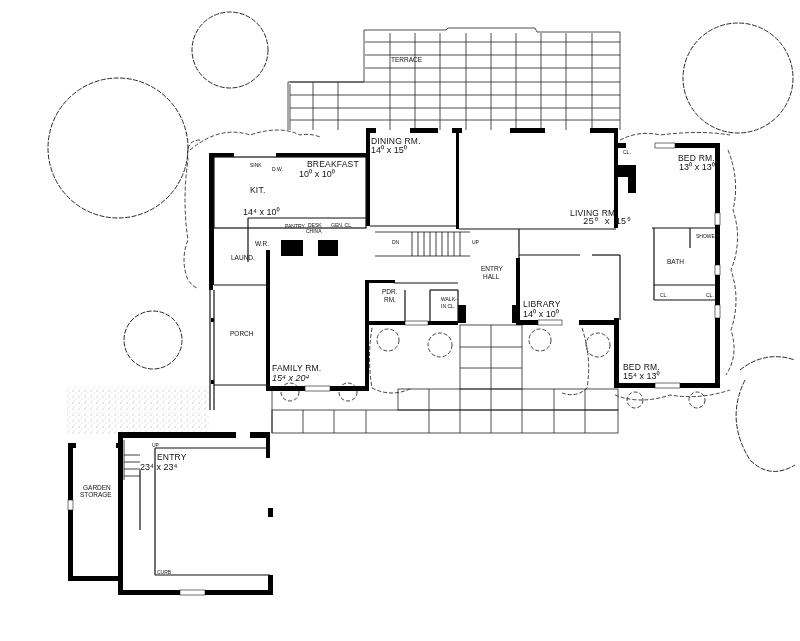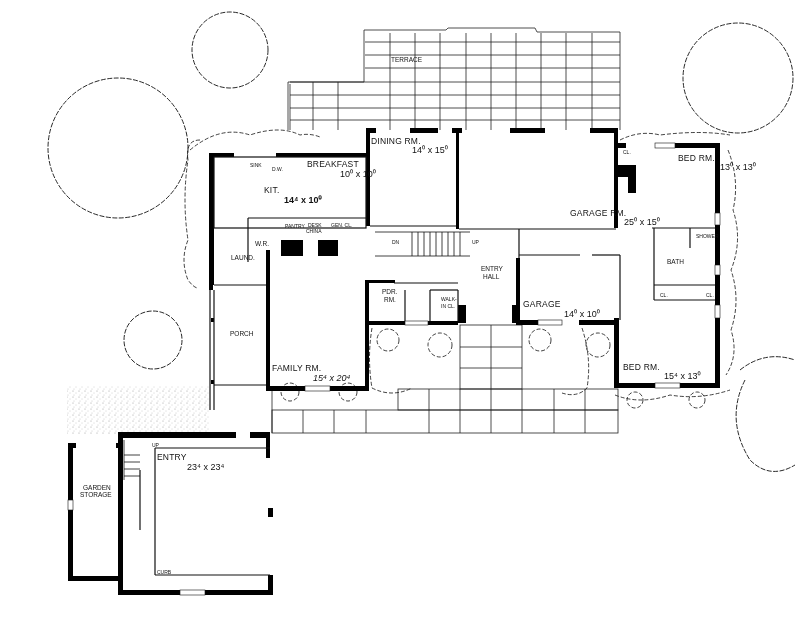--- a/index.html
+++ b/index.html
@@ -1,20 +1,20 @@
 <!DOCTYPE html>
 <html><head>
 <meta charset="utf-8">
 <style>
   html, body { margin: 0; padding: 0; background: #ffffff; }
   body { width: 800px; height: 641px; overflow: hidden; position: relative; font-family: "Liberation Sans", sans-serif; }
   #plan { position: absolute; left: 0; top: 0; width: 800px; height: 641px; }
   .lbl { position: absolute; color: #111; font-family: "Liberation Sans", sans-serif; line-height: 1.05; white-space: nowrap; }
   .rm { font-size: 8.5px; letter-spacing: 0.2px; }
-  .dim { font-size: 9px; margin-left: 41px; }
+  .dim { font-size: 9px; }
   .sm { font-size: 5px; }
   .md { font-size: 6.5px; }
 </style>
 </head>
 <body>
 
 <svg id="plan" viewBox="0 0 800 641" xmlns="http://www.w3.org/2000/svg">
   <defs>
     <pattern id="stip" width="6" height="6" patternUnits="userSpaceOnUse">
       <circle cx="1" cy="1" r="0.5" fill="#8a8a8a"></circle>
@@ -221,56 +221,56 @@
 </svg>
 
 <div class="lbl md" style="left:391px;top:57px;">TERRACE</div>
 
 <div class="lbl rm" style="left:371px;top:137px;">DINING RM.</div>
 <div class="lbl dim" style="left:371px;top:146px;">14⁰ x 15⁰</div>
 
 <div class="lbl rm" style="left:307px;top:160px;">BREAKFAST</div>
 <div class="lbl dim" style="left:299px;top:170px;">10⁰ x 10⁰</div>
 
-<div class="lbl rm" style="left:264px;top:186px;">KIT.</div>
-<div class="lbl dim" style="left:243px;top:196px;font-weight:bold;">14⁴ x 10⁰</div>
-
-<div class="lbl rm" style="left:570px;top:209px;">GARAGE RM.</div>
-<div class="lbl dim" style="left:583px;top:218px;">25⁰ x 15⁰</div>
+<div class="lbl rm" style="left:250px;top:186px;">KIT.</div>
+<div class="lbl dim" style="left:243px;top:208px;">14⁴ x 10⁰</div>
+
+<div class="lbl rm" style="left:570px;top:209px;">LIVING RM.</div>
+<div class="lbl dim" style="left:583px;top:218px;font-family:Liberation Mono, monospace;">25⁰ x 15⁰</div>
 
 <div class="lbl rm" style="left:678px;top:154px;">BED RM.</div>
 <div class="lbl dim" style="left:679px;top:163px;">13⁰ x 13⁰</div>
 
 <div class="lbl md" style="left:667px;top:259px;">BATH</div>
 
 <div class="lbl rm" style="left:623px;top:363px;">BED RM.</div>
 <div class="lbl dim" style="left:623px;top:372px;">15⁴ x 13⁰</div>
 
-<div class="lbl rm" style="left:523px;top:300px;">GARAGE</div>
+<div class="lbl rm" style="left:523px;top:300px;">LIBRARY</div>
 <div class="lbl dim" style="left:523px;top:310px;">14⁰ x 10⁰</div>
 
 <div class="lbl md" style="left:481px;top:266px;">ENTRY</div>
 <div class="lbl md" style="left:483px;top:274px;">HALL</div>
 
 <div class="lbl md" style="left:382px;top:289px;">PDR.</div>
 <div class="lbl md" style="left:384px;top:297px;">RM.</div>
 
 <div class="lbl sm" style="left:441px;top:297px;">WALK-</div>
 <div class="lbl sm" style="left:441px;top:304px;">IN CL.</div>
 
 <div class="lbl rm" style="left:272px;top:364px;">FAMILY RM.</div>
 <div class="lbl dim" style="left:272px;top:374px;font-style:italic;">15⁴ x 20⁴</div>
 
 <div class="lbl md" style="left:230px;top:331px;">PORCH</div>
 
 <div class="lbl md" style="left:231px;top:255px;">LAUND.</div>
 <div class="lbl md" style="left:255px;top:241px;">W.R.</div>
 
 <div class="lbl rm" style="left:157px;top:453px;">ENTRY</div>
-<div class="lbl dim" style="left:146px;top:463px;">23⁴ x 23⁴</div>
+<div class="lbl dim" style="left:140px;top:463px;">23⁴ x 23⁴</div>
 
 <div class="lbl md" style="left:83px;top:485px;">GARDEN</div>
 <div class="lbl md" style="left:80px;top:492px;">STORAGE</div>
 
 <div class="lbl sm" style="left:250px;top:163px;">SINK</div>
 <div class="lbl sm" style="left:272px;top:167px;">D.W.</div>
 <div class="lbl sm" style="left:285px;top:224px;">PANTRY</div>
 <div class="lbl sm" style="left:308px;top:223px;">DESK</div>
 <div class="lbl sm" style="left:306px;top:229px;">CHINA</div>
 <div class="lbl sm" style="left:331px;top:223px;">GEN. CL.</div>

